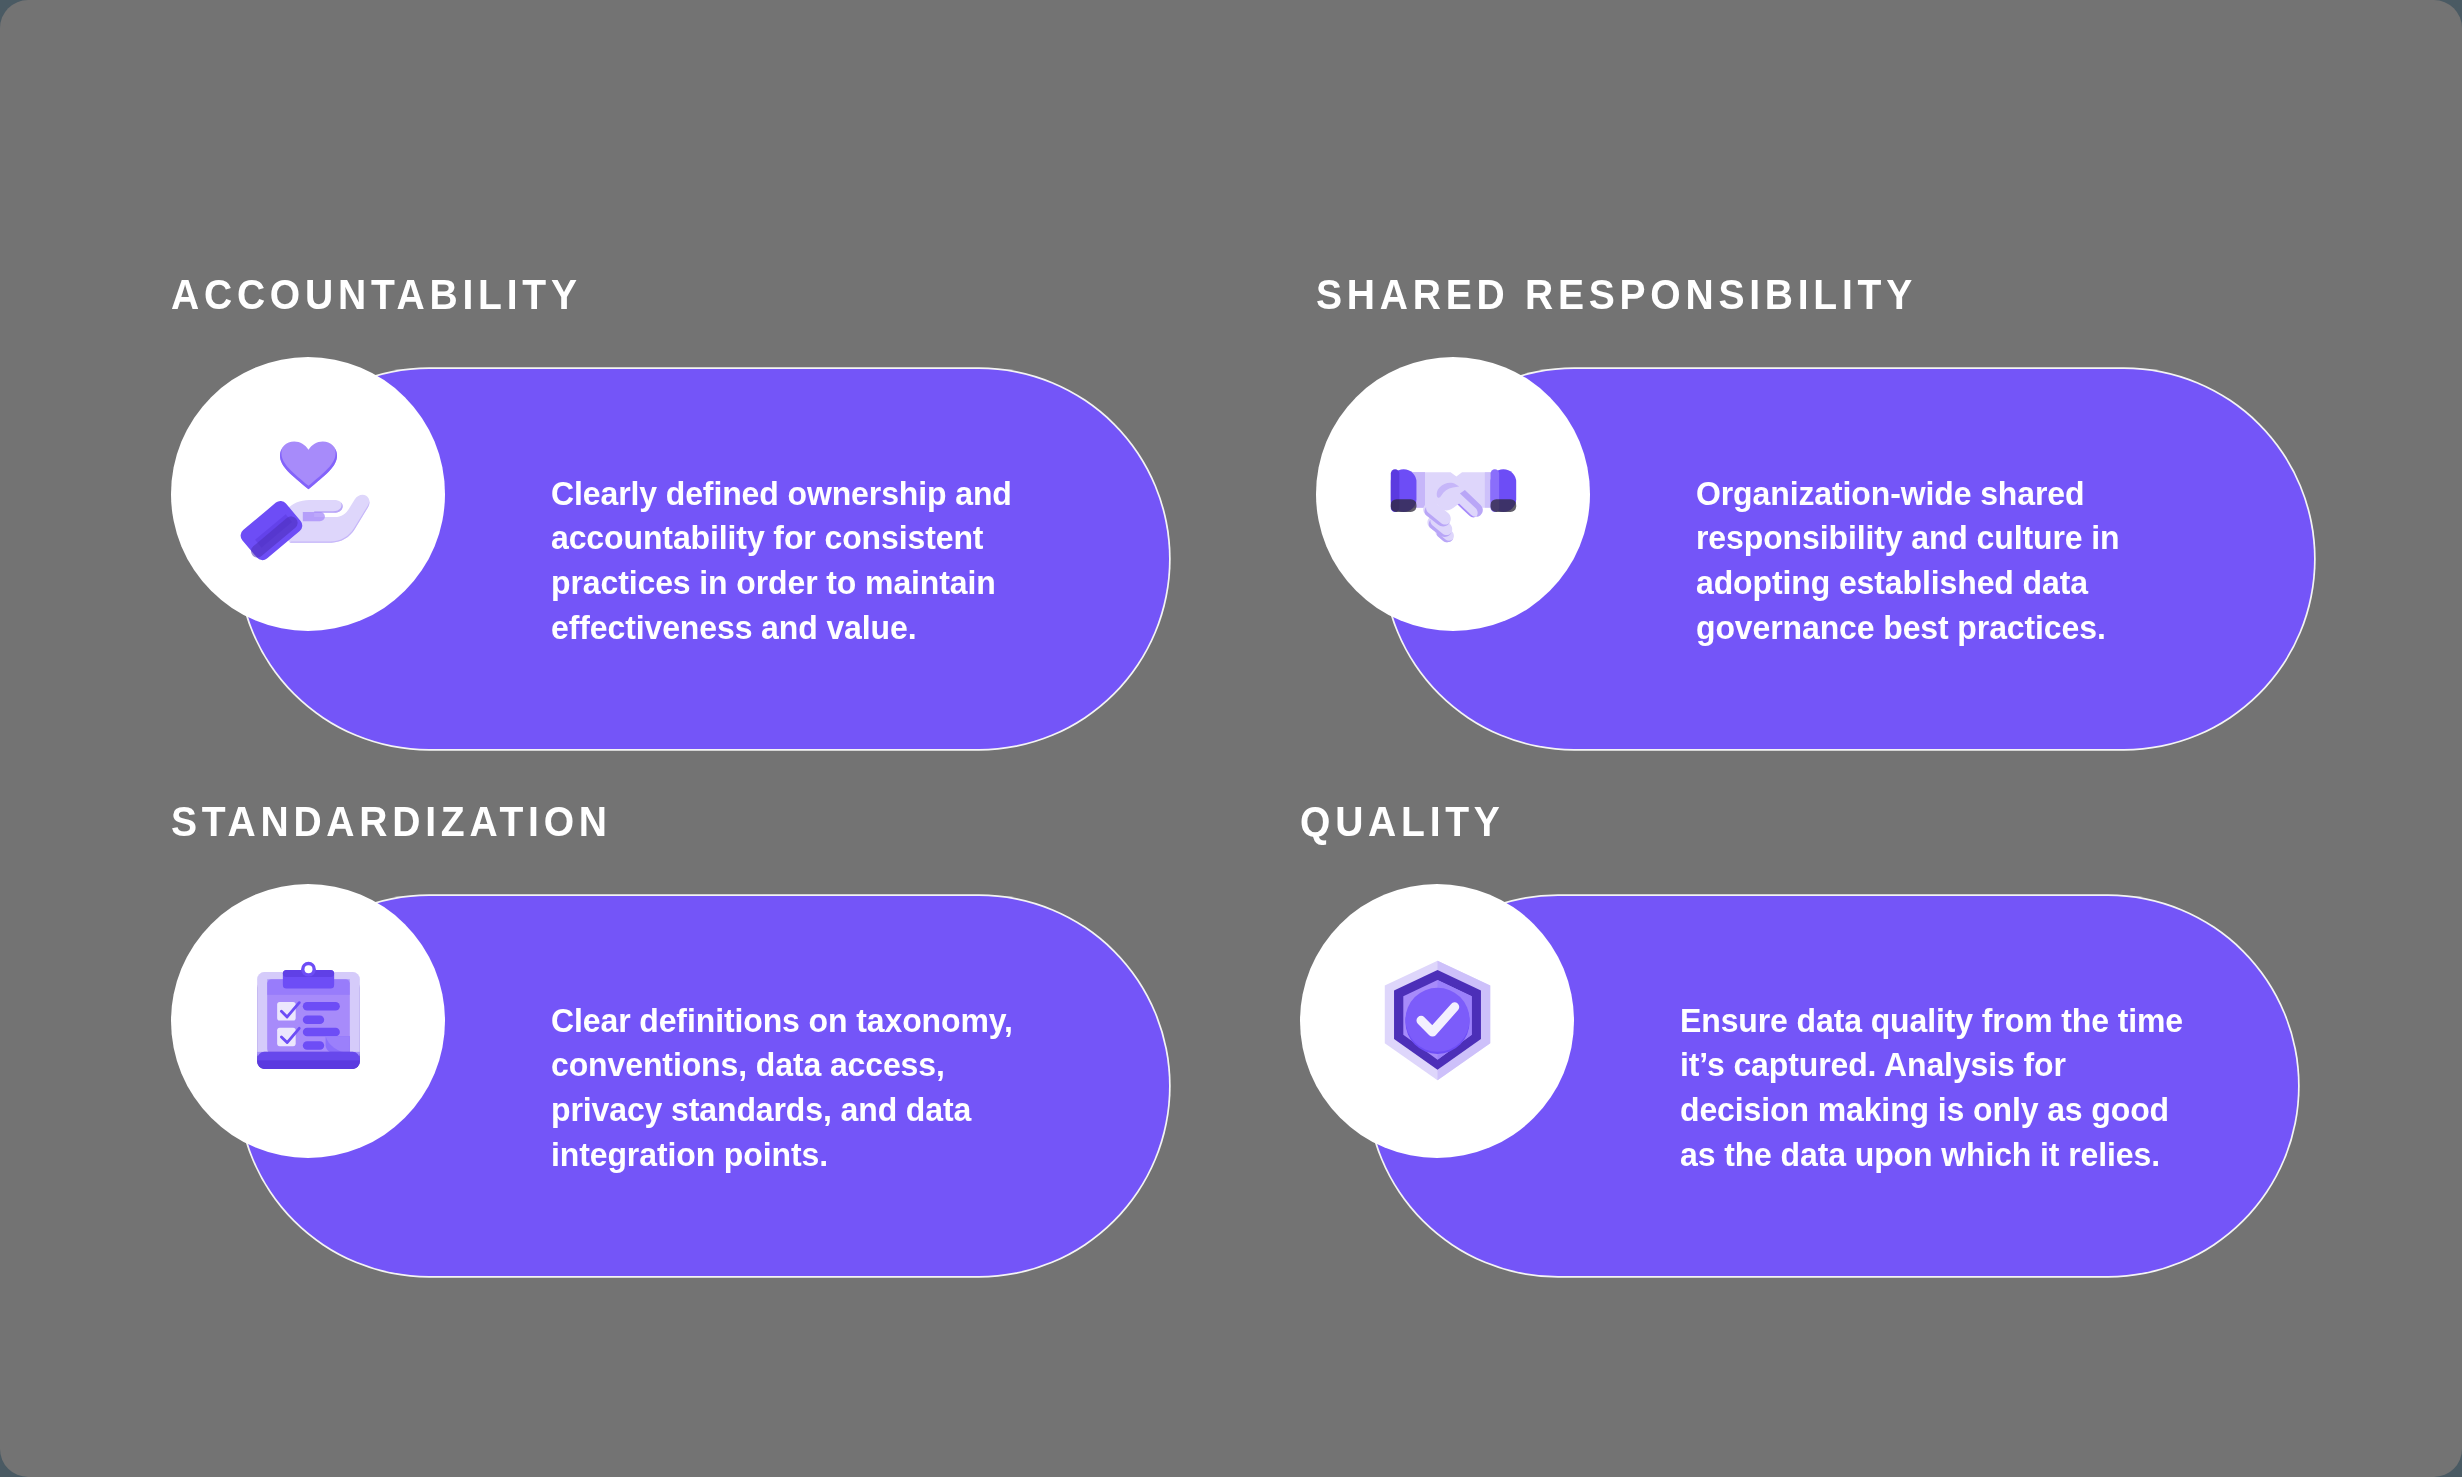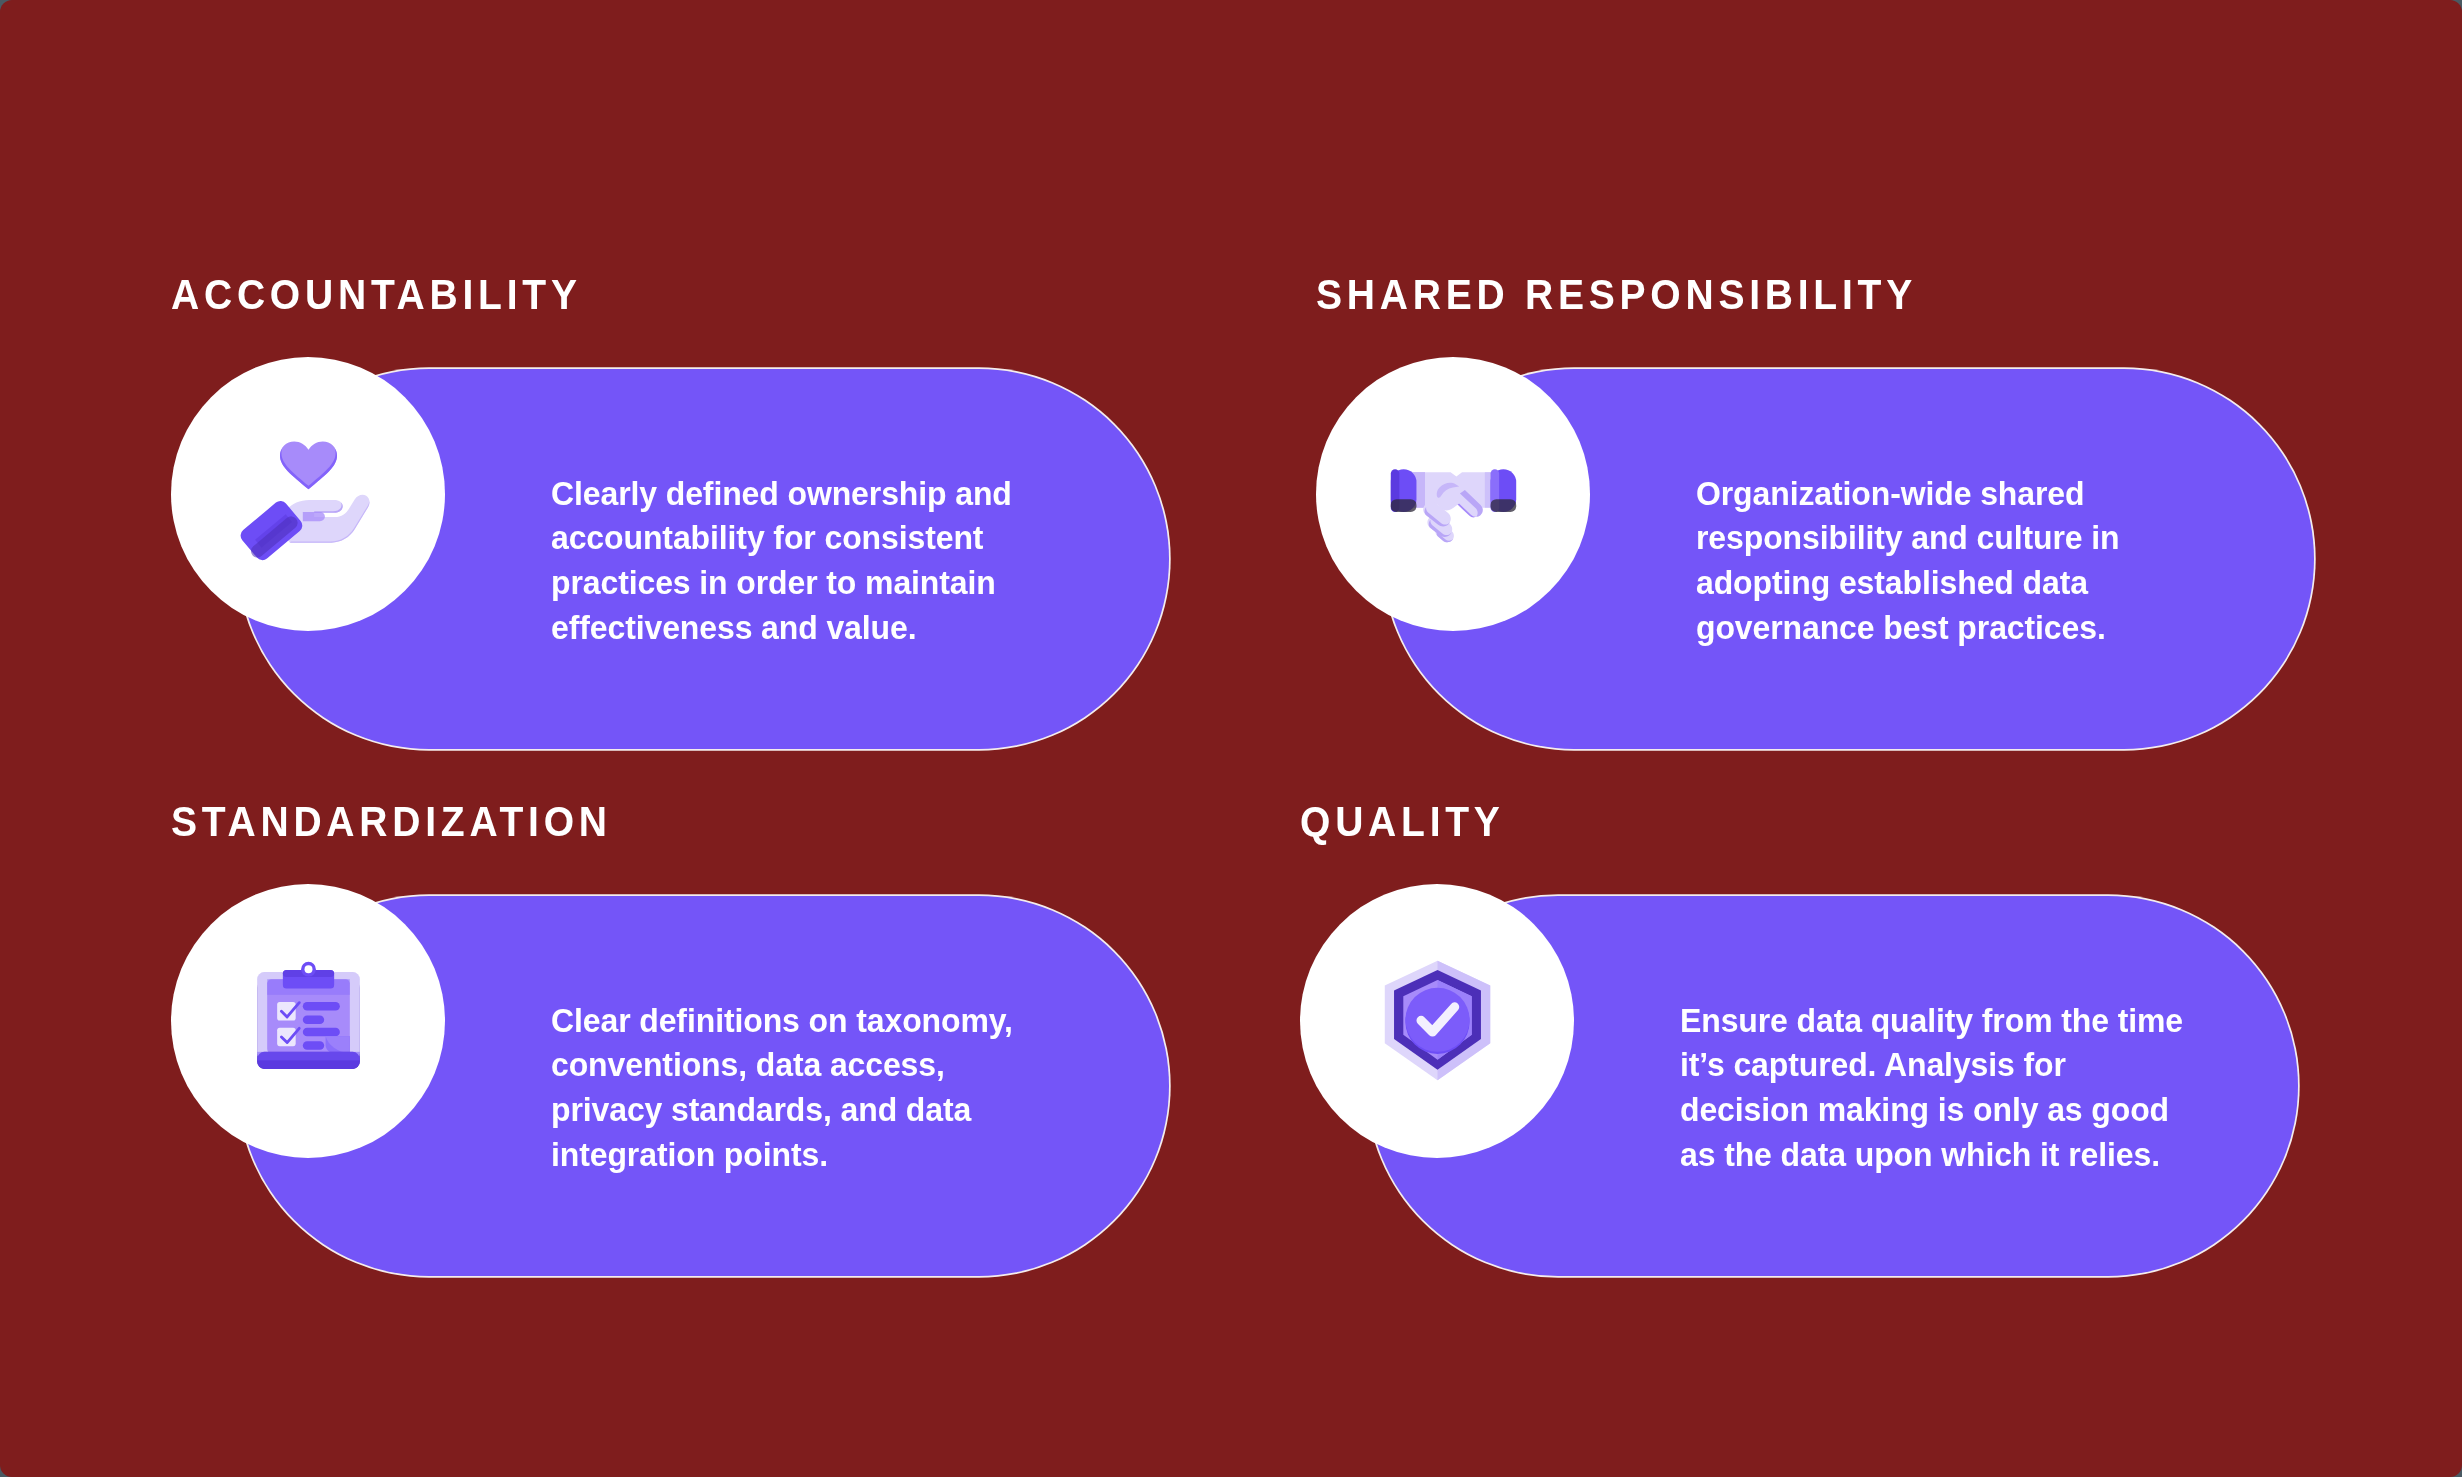--- a/index.html
+++ b/index.html
@@ -4,22 +4,22 @@
 <style>
   html,body{margin:0;padding:0;}
   body{
     width:2462px;height:1477px;
     background:#4a5a63;
     font-family:"Liberation Sans", sans-serif;
     overflow:hidden;
   }
   .stage{
     position:absolute;inset:0;
-    background:#7f1d1d;
-    border-radius:12px;
+    background:#737373;
+    border-radius:28px;
   }
   .grid{
     position:absolute;
     left:171px; top:274px;
     width:2127px; height:930px;
   }
   .cell{position:absolute;}
   .cell.c0{left:0;      top:0;}
   .cell.c1{left:1145px; top:0;}
   .cell.c2{left:0;      top:527px;}

